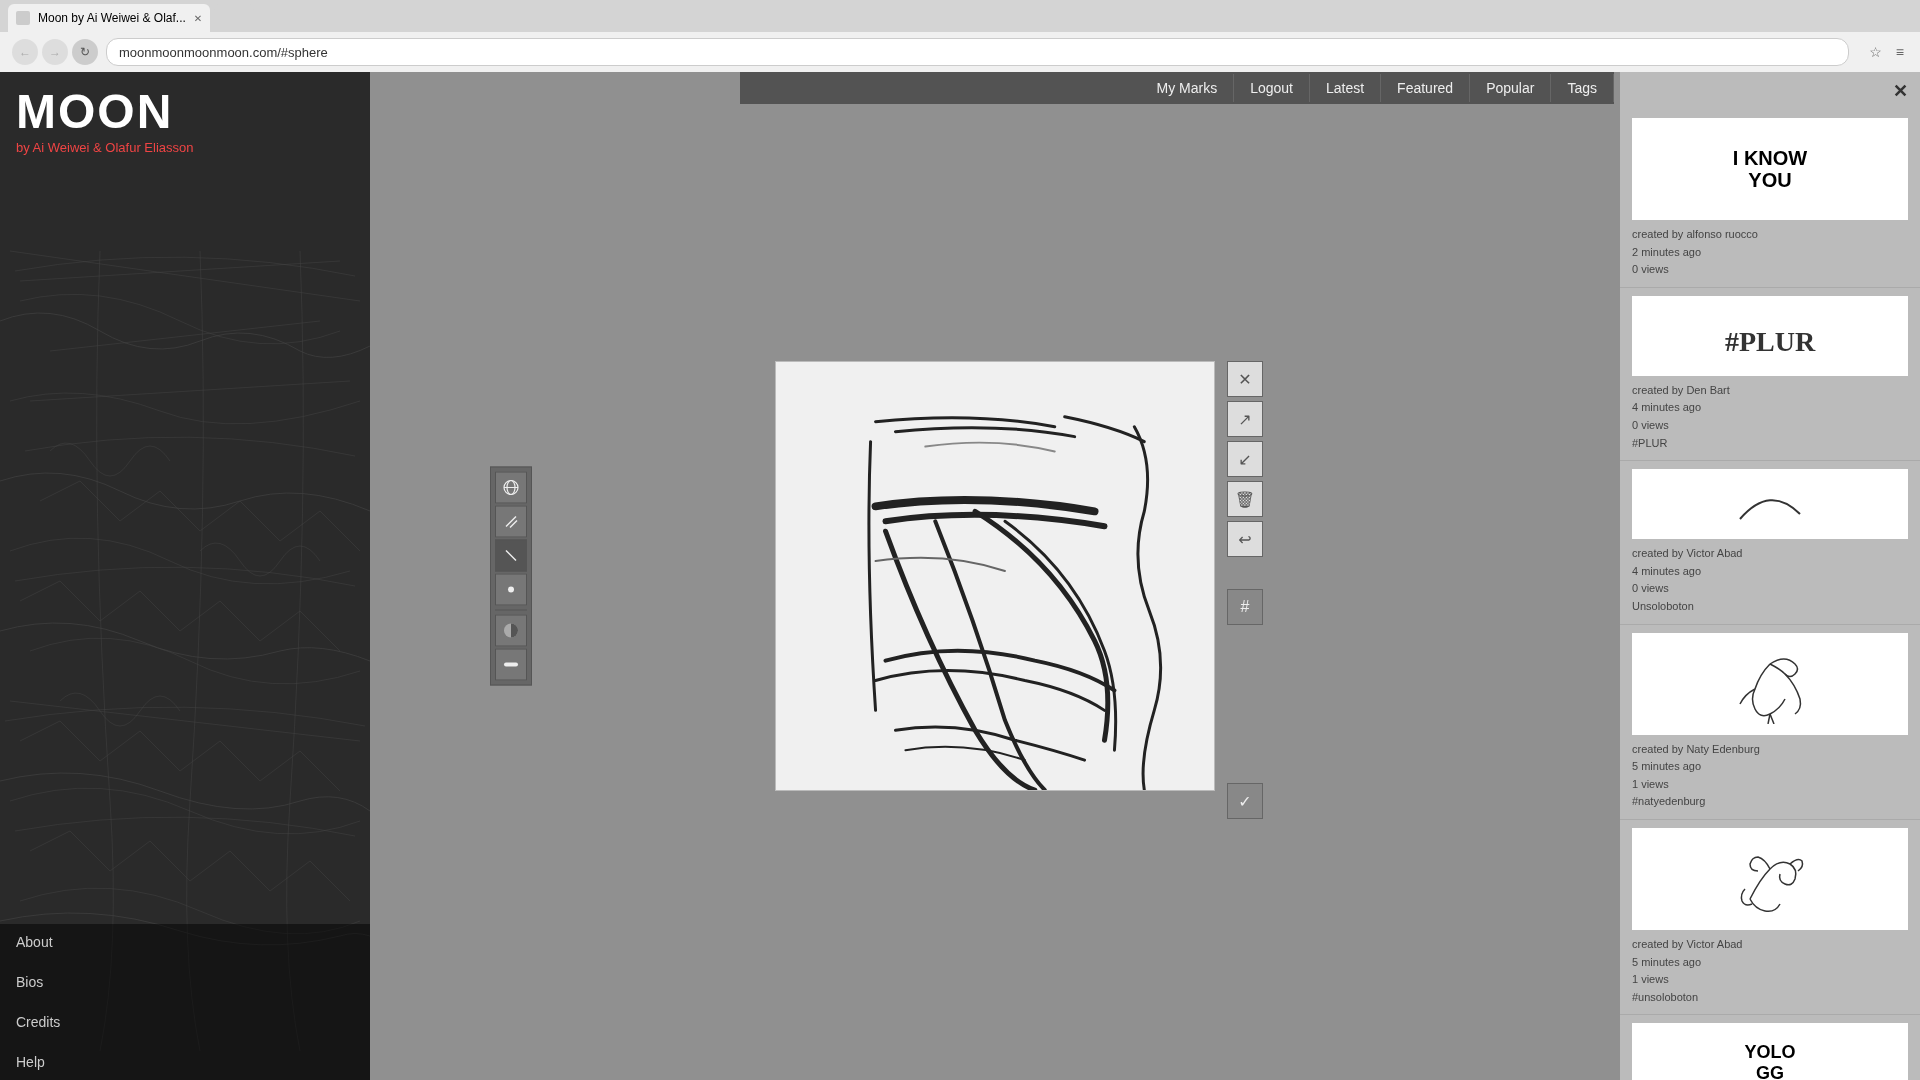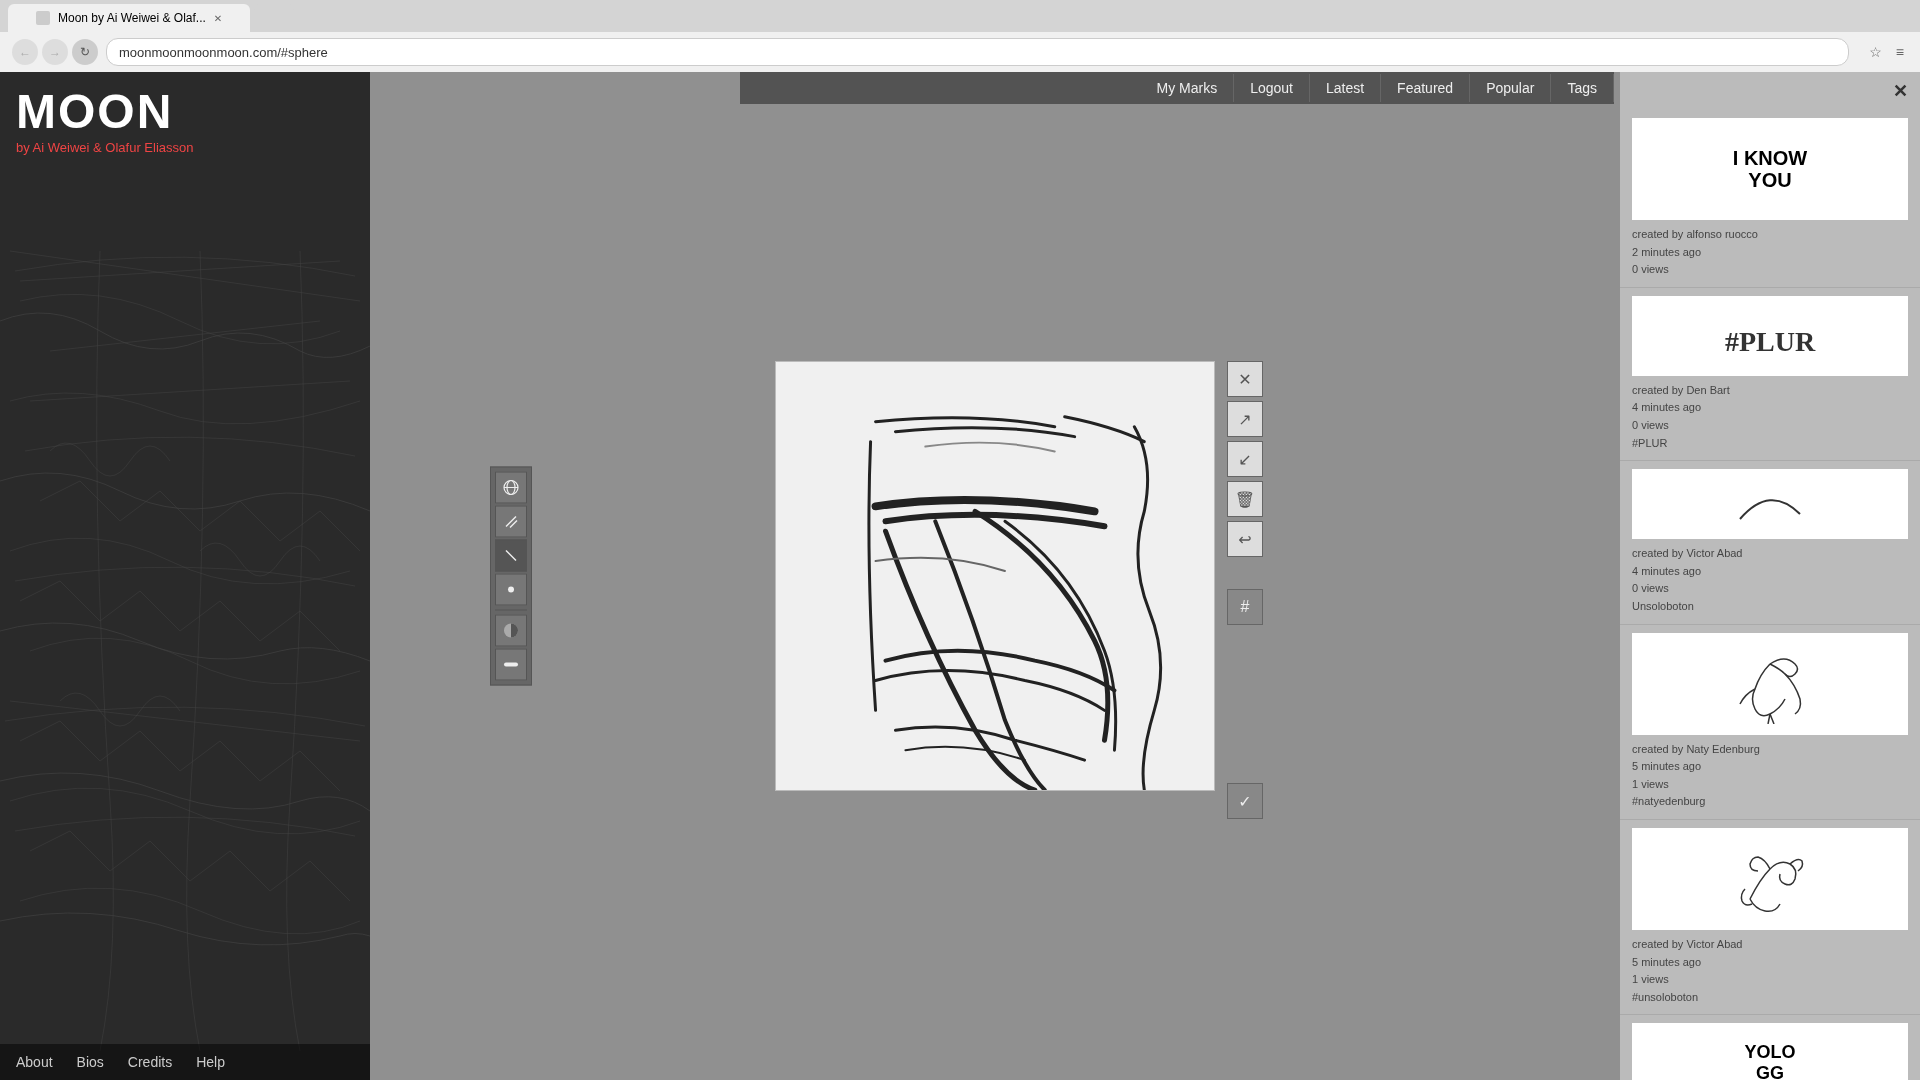--- a/index.html
+++ b/index.html
@@ -22,21 +22,21 @@
       display: flex;
       align-items: center;
       background: #d4d4d4;
       height: 32px;
       padding: 4px 8px 0;
       gap: 4px;
     }
     .tab-active {
       background: #f0f0f0;
       border-radius: 6px 6px 0 0;
-      padding: 4px 28px;
+      padding: 4px 8px;
       font-size: 12px;
       display: flex;
       align-items: center;
       gap: 8px;
       height: 28px;
       min-width: 160px;
     }
     .tab-favicon {
       width: 14px;
       height: 14px;
@@ -158,20 +158,21 @@
     .left-footer {
       position: absolute;
       bottom: 0;
       left: 0;
       right: 0;
       display: flex;
       gap: 24px;
       padding: 10px 16px;
       background: rgba(0,0,0,0.5);
       z-index: 10;
+      flex-direction: column;
     }
     .left-footer a {
       color: #ccc;
       font-size: 14px;
       text-decoration: none;
       cursor: pointer;
     }
 
     
     .center-area {

